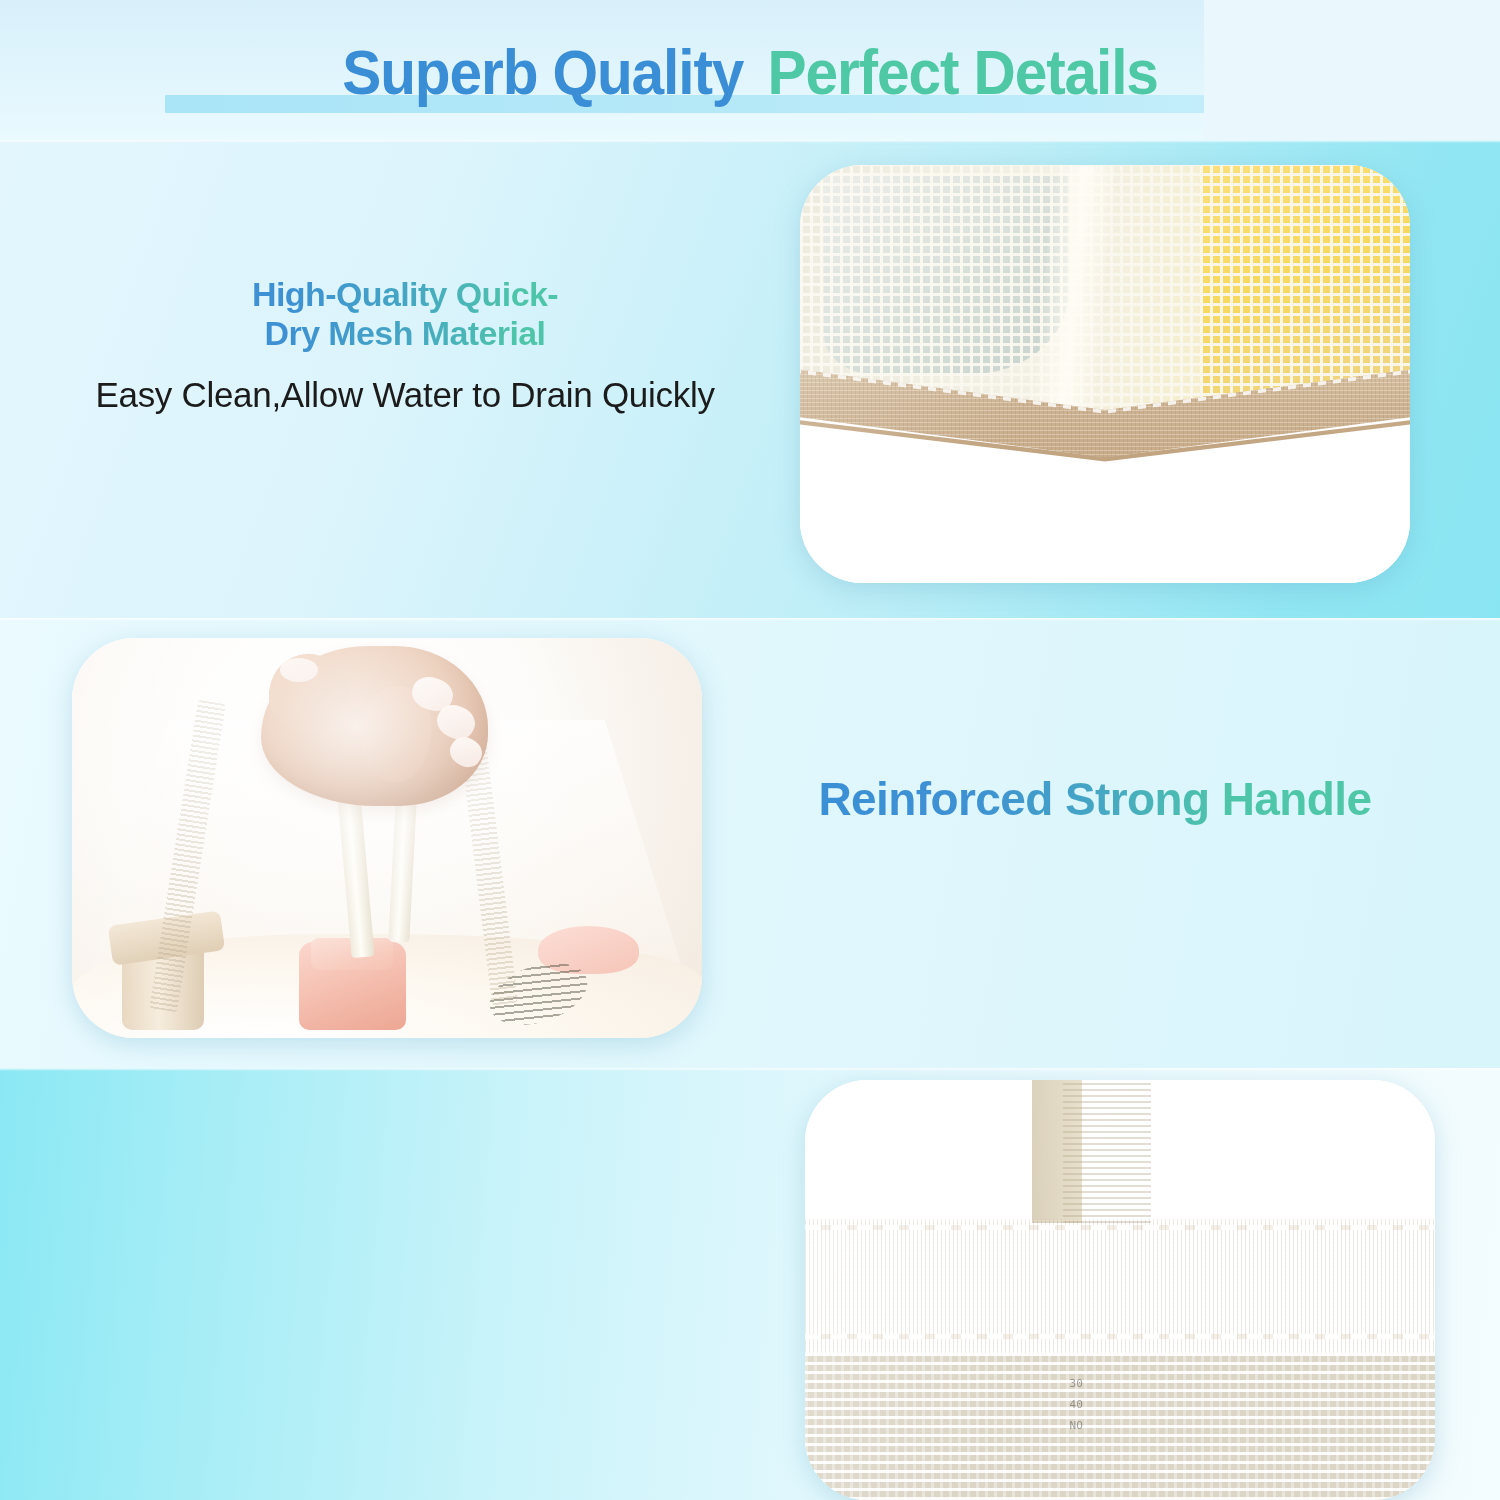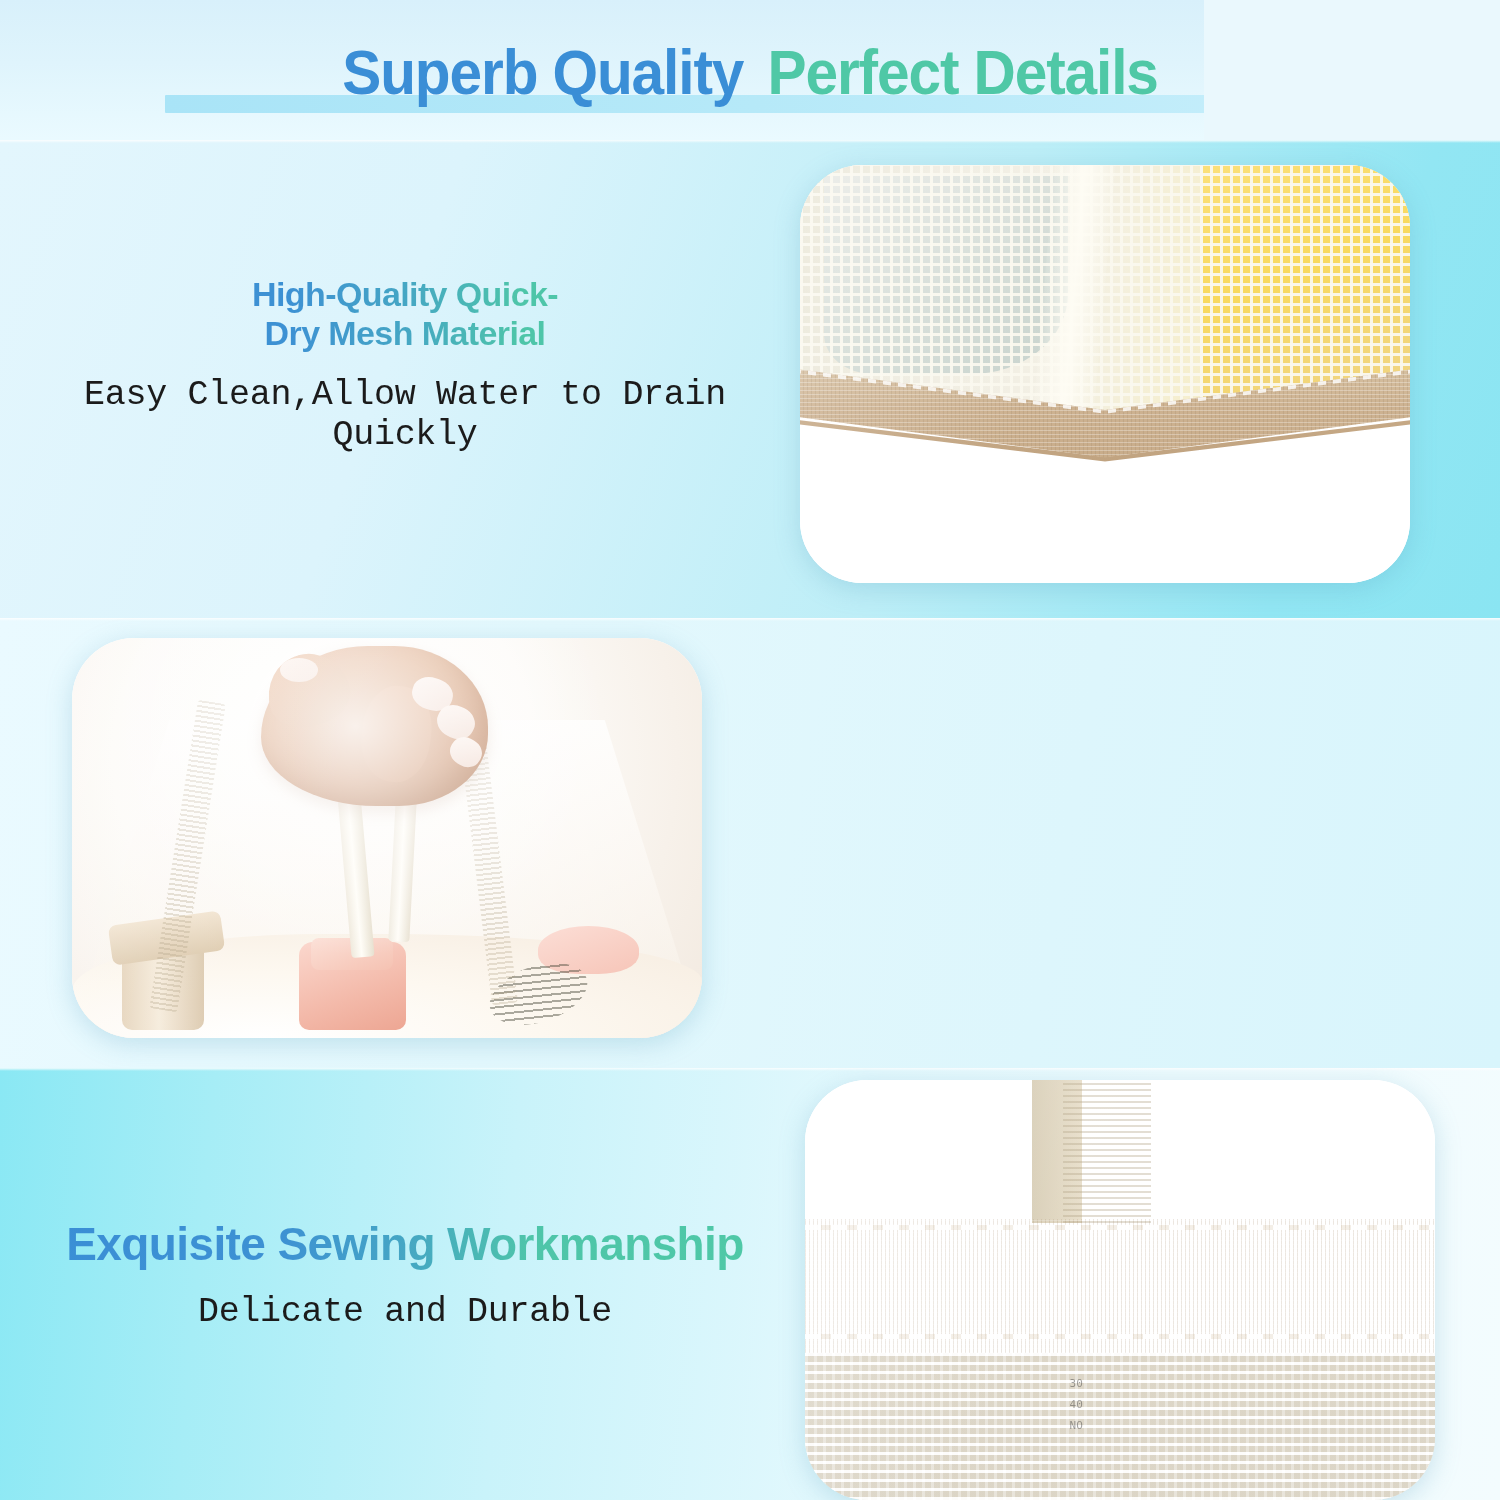--- a/index.html
+++ b/index.html
@@ -58,21 +58,21 @@
     -webkit-text-fill-color:transparent;color:#3a8ed6;
     white-space:pre-line;
   }
   .head.h1{font-size:34px;}
   .head.h2{font-size:46px;}
   .head.h3{font-size:46px;}
   .sub{
     margin-top:22px;
     font-size:35px;color:#1b1b1b;font-weight:400;
     letter-spacing:-0.3px;
-    font-family:Liberation Mono, monospace;
+    font-family:Liberation Sans, sans-serif;
   }
 
   .b1{left:45px;top:135px;width:720px;text-align:center;}
   .b2{left:700px;top:155px;width:790px;text-align:center;}
   .b3{left:10px;top:150px;width:790px;text-align:center;}
 
   
   .card{
     position:absolute;border-radius:62px;overflow:hidden;
     background:#ffffff;
@@ -264,30 +264,27 @@
         <div class="c2-nail1"></div>
         <div class="c2-nail2"></div>
         <div class="c2-nail3"></div>
         <div class="c2-nail4"></div>
         <div class="c2-glow"></div>
       </div>
       <div class="shine"></div>
     </div>
 
     <div class="txtblock b2">
+      <div class="head h2">Reinforced Strong Handle</div>
     </div>
   </div>
 
   <div class="sec sec3">
     <div class="sep" style="top:0"></div>
 
-    <div class="txtblock b3">
-      <div class="head h3">Exquisite Sewing Workmanship</div>
-      <div class="sub">Delicate and Durable</div>
-    </div>
 
     <div class="card card3">
       <div class="ph">
         <div class="c3-white"></div>
         <div class="c3-webshadow"></div>
         <div class="c3-web"></div>
         <div class="c3-band"></div>
         <div class="c3-stitchtop"></div>
         <div class="c3-stitchbot"></div>
         <div class="c3-mesh"></div>

